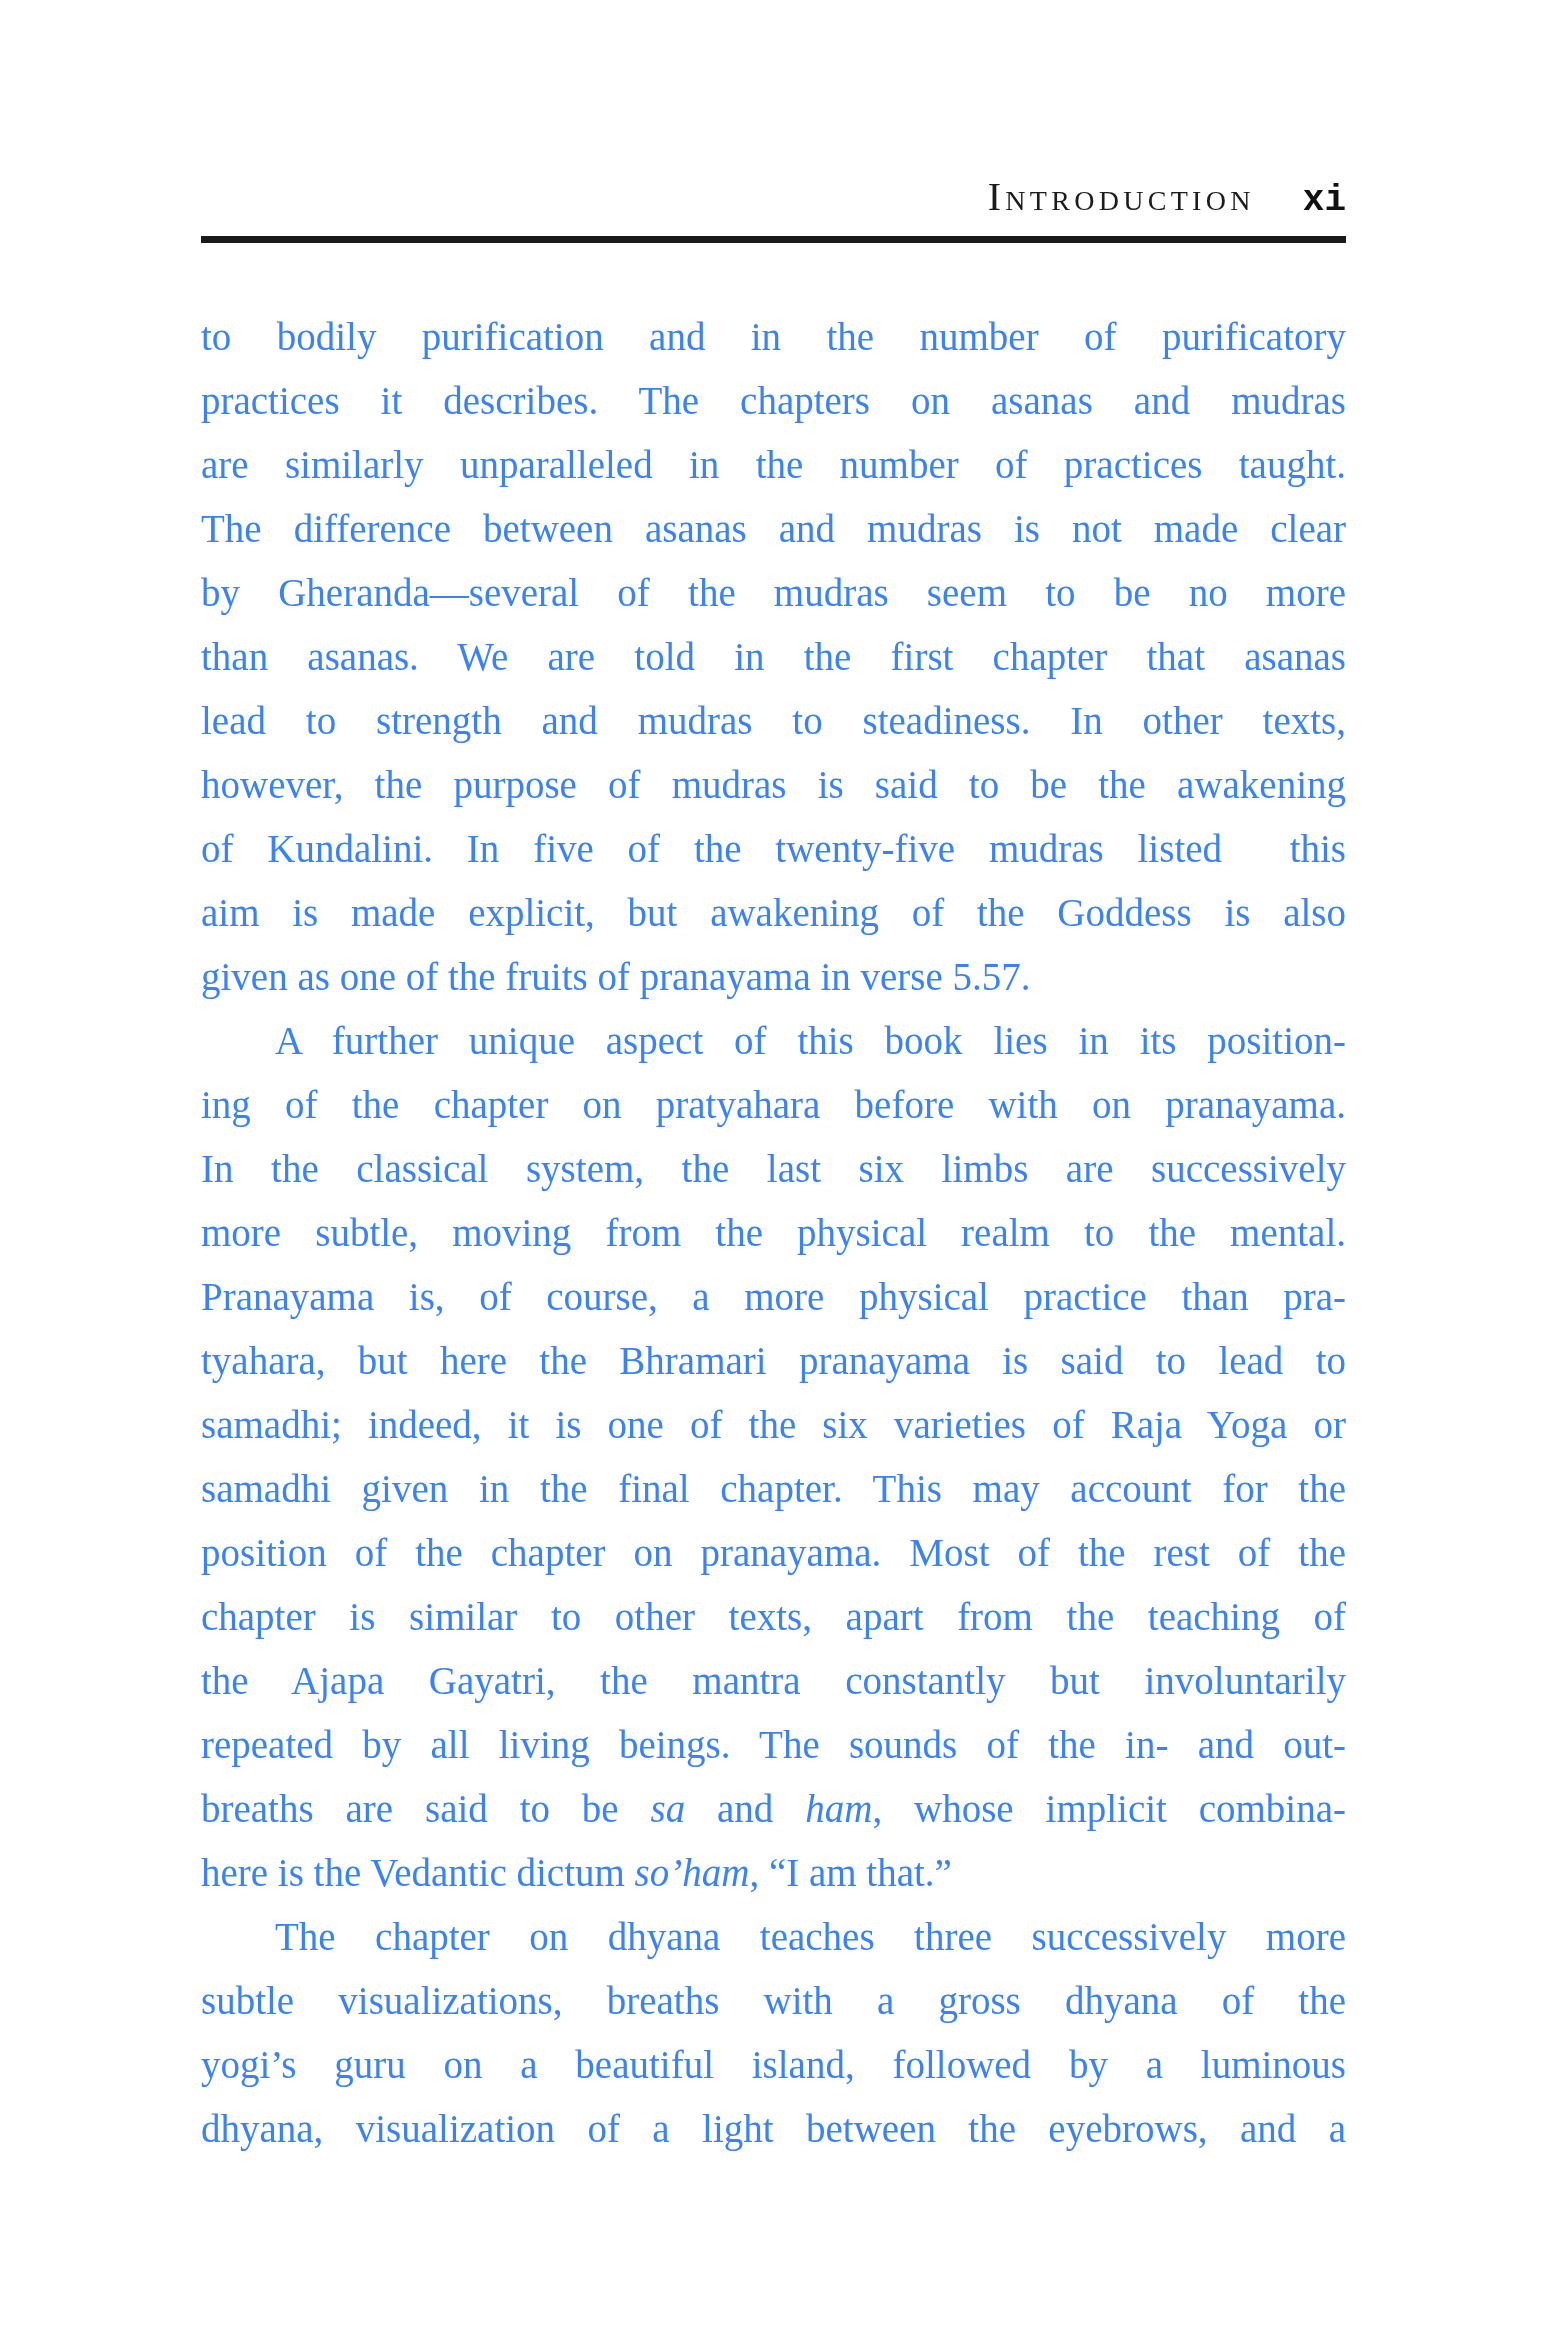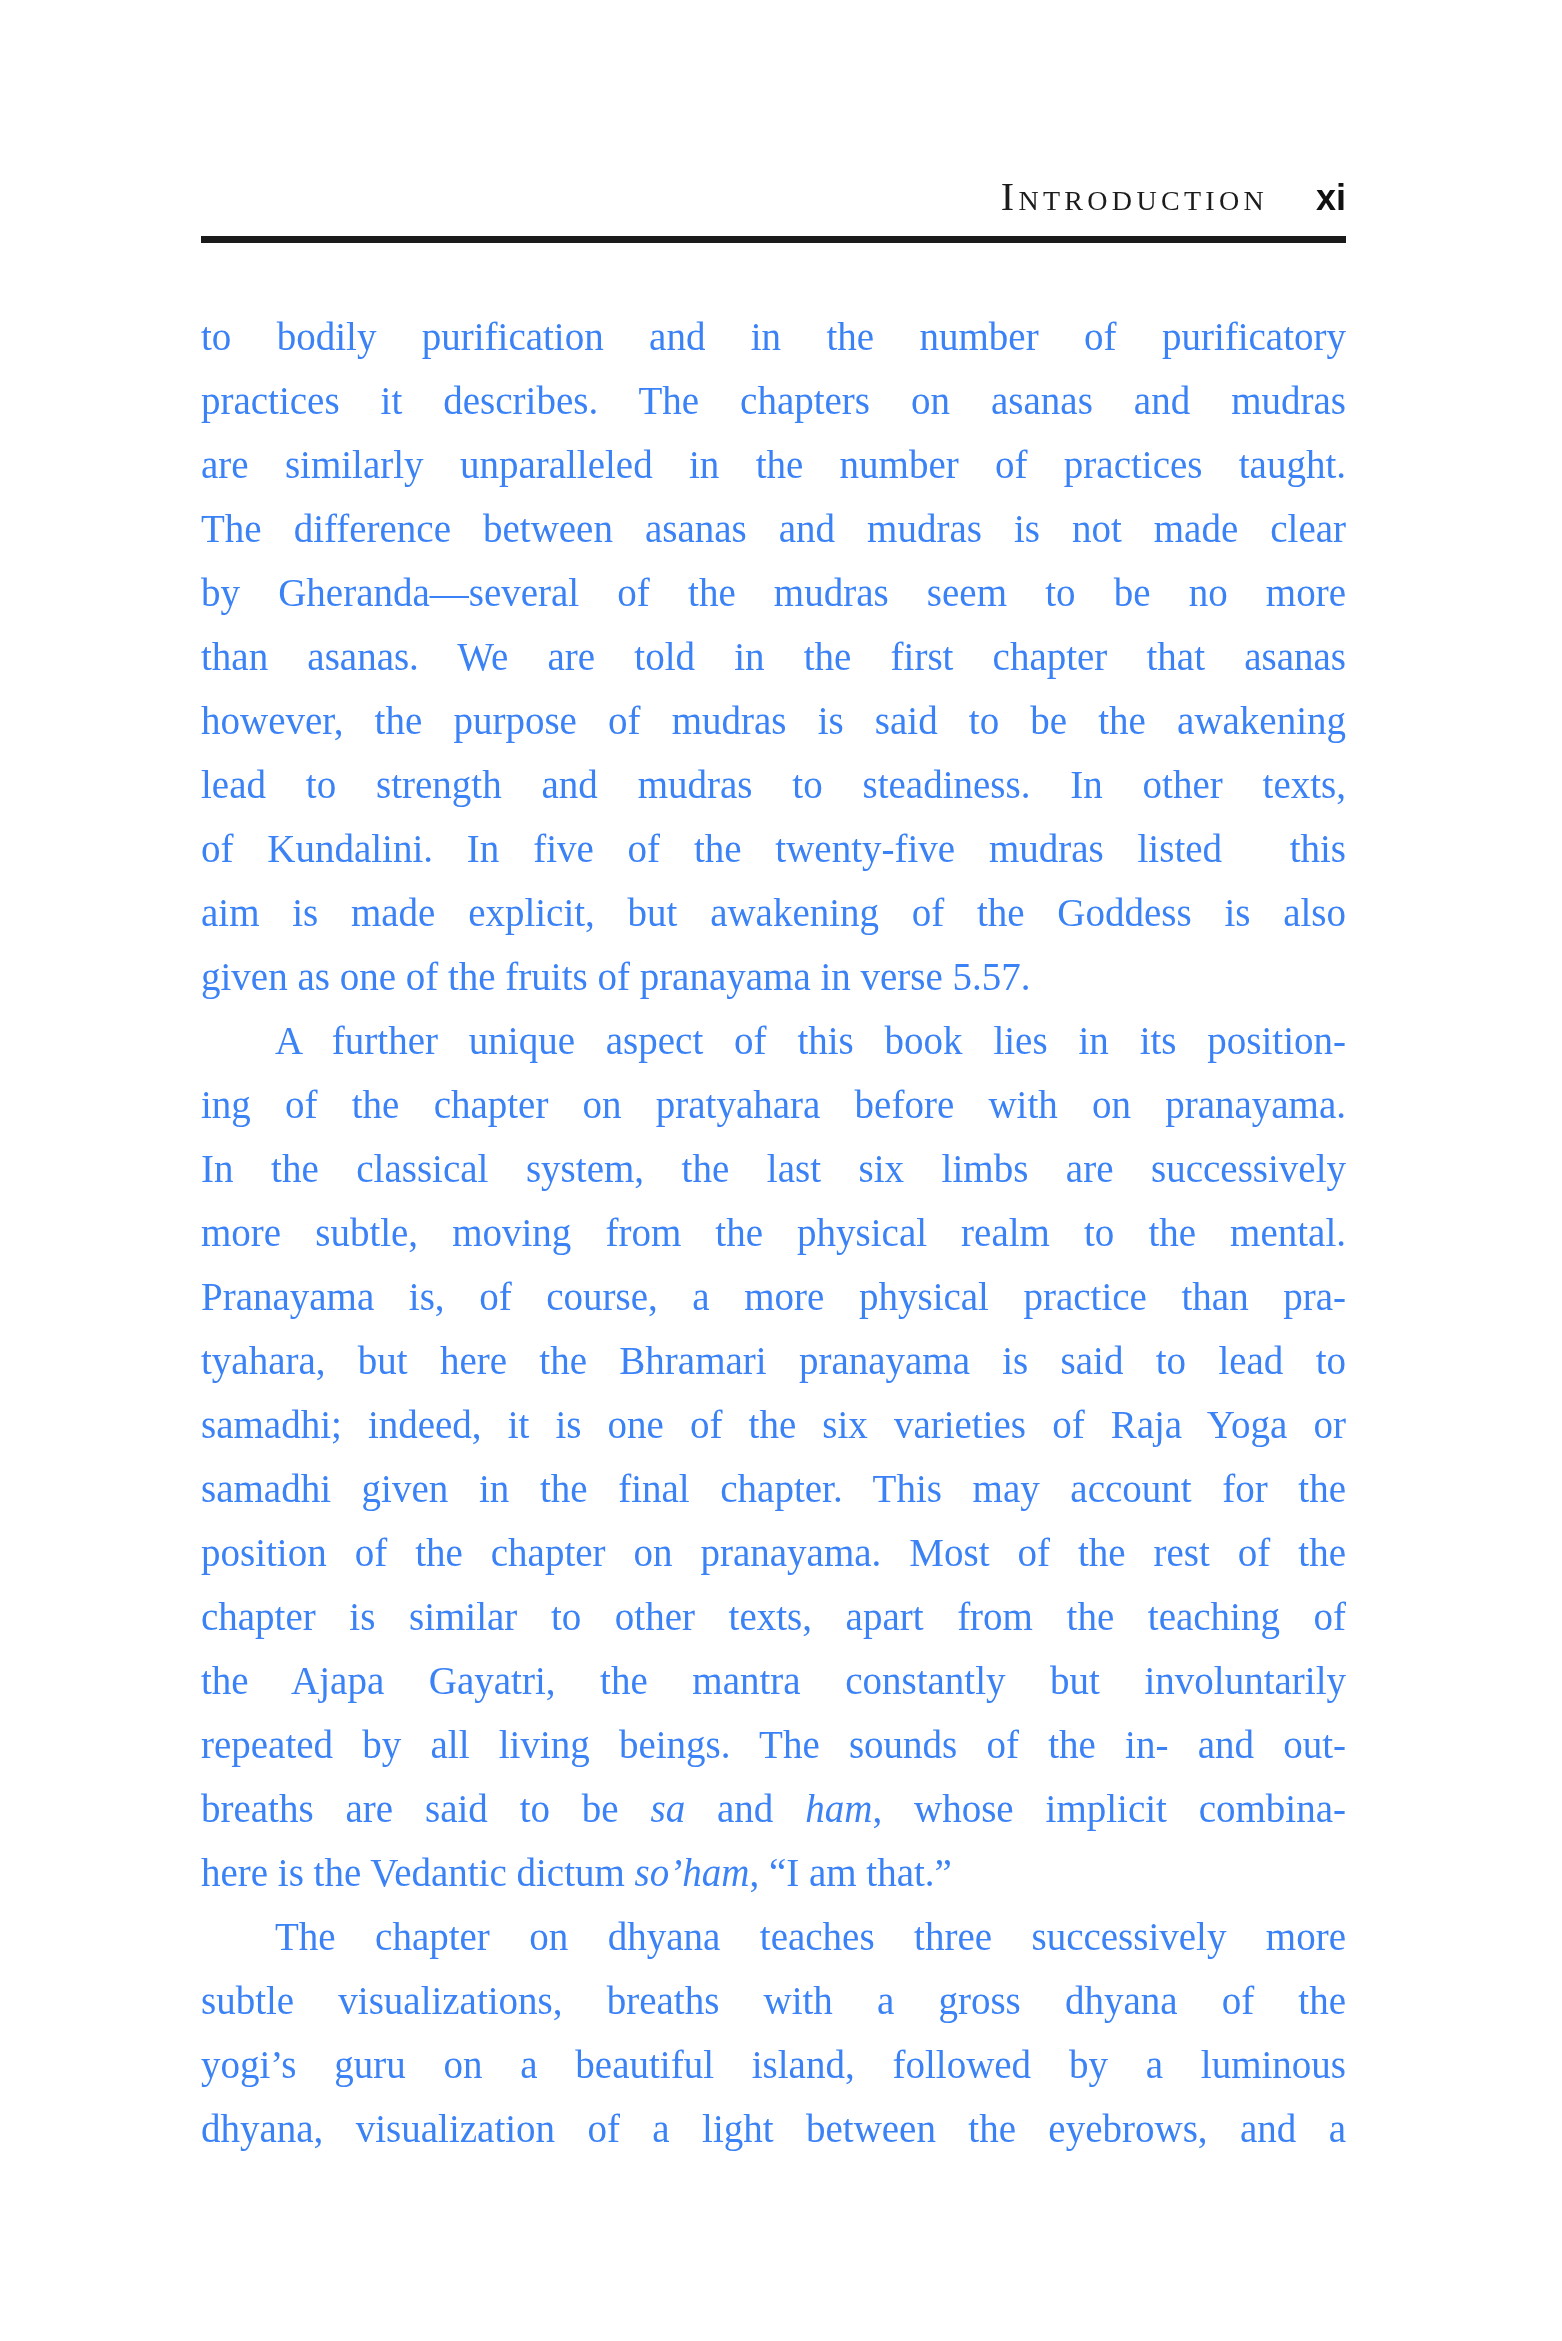--- a/index.html
+++ b/index.html
@@ -27,21 +27,21 @@
   }
   .chapter-title {
     font-family: "Liberation Serif", serif;
     font-variant: small-caps;
     font-size: 40px;
     letter-spacing: 4.3px;
     color: #1c1c1c;
     line-height: 1;
   }
   .folio {
-    font-family: Liberation Sans, sans-serif;
+    font-family: Liberation Mono, monospace;
     font-weight: 700;
     font-size: 36px;
     color: #111111;
     line-height: 1;
   }
   .head-rule {
     position: absolute;
     left: 201px;
     top: 236px;
     width: 1145px;
@@ -86,22 +86,22 @@
 
   <div class="head-rule"></div>
 
   <main class="body-text" id="body-text">
       <div class="line j"><span>to bodily purification and in the number of purificatory</span></div>
       <div class="line j"><span>practices it describes. The chapters on asanas and mudras</span></div>
       <div class="line j"><span>are similarly unparalleled in the number of practices taught.</span></div>
       <div class="line j"><span>The difference between asanas and mudras is not made clear</span></div>
       <div class="line j"><span>by Gheranda—several of the mudras seem to be no more</span></div>
       <div class="line j"><span>than asanas. We are told in the first chapter that asanas</span></div>
+      <div class="line j"><span>lead to strength and mudras to steadiness. In other texts,</span></div>
       <div class="line j"><span>however, the purpose of mudras is said to be the awakening</span></div>
-      <div class="line j"><span>lead to strength and mudras to steadiness. In other texts,</span></div>
       <div class="line j"><span>of Kundalini. In five of the twenty-five mudras listed &nbsp;this</span></div>
       <div class="line j"><span>aim is made explicit, but awakening of the Goddess is also</span></div>
       <div class="line"><span>given as one of the fruits of pranayama in verse 5.57.</span></div>
       <div class="line j ind"><span>A further unique aspect of this book lies in its position-</span></div>
       <div class="line j"><span>ing of the chapter on pratyahara before with on pranayama.</span></div>
       <div class="line j"><span>In the classical system, the last six limbs are successively</span></div>
       <div class="line j"><span>more subtle, moving from the physical realm to the mental.</span></div>
       <div class="line j"><span>Pranayama is, of course, a more physical practice than pra-</span></div>
       <div class="line j"><span>tyahara, but here the Bhramari pranayama is said to lead to</span></div>
       <div class="line j"><span>samadhi; indeed, it is one of the six varieties of Raja Yoga or</span></div>

